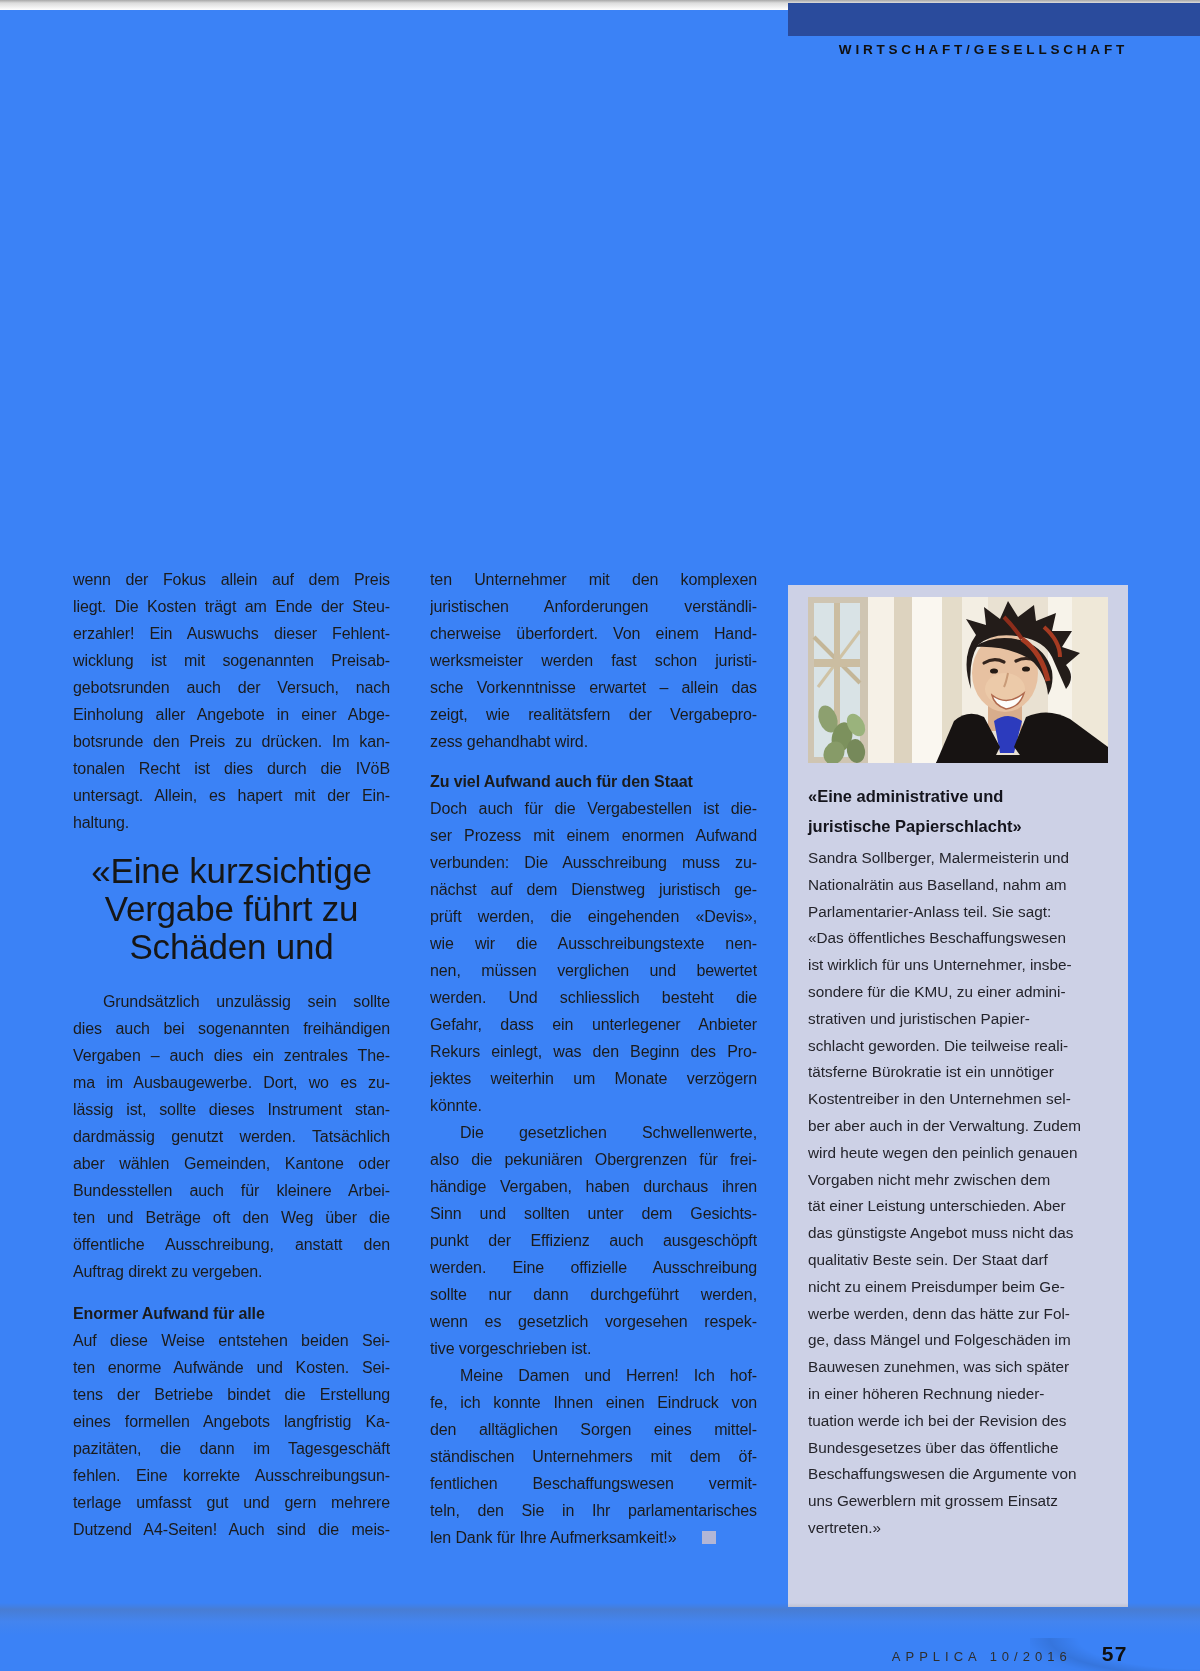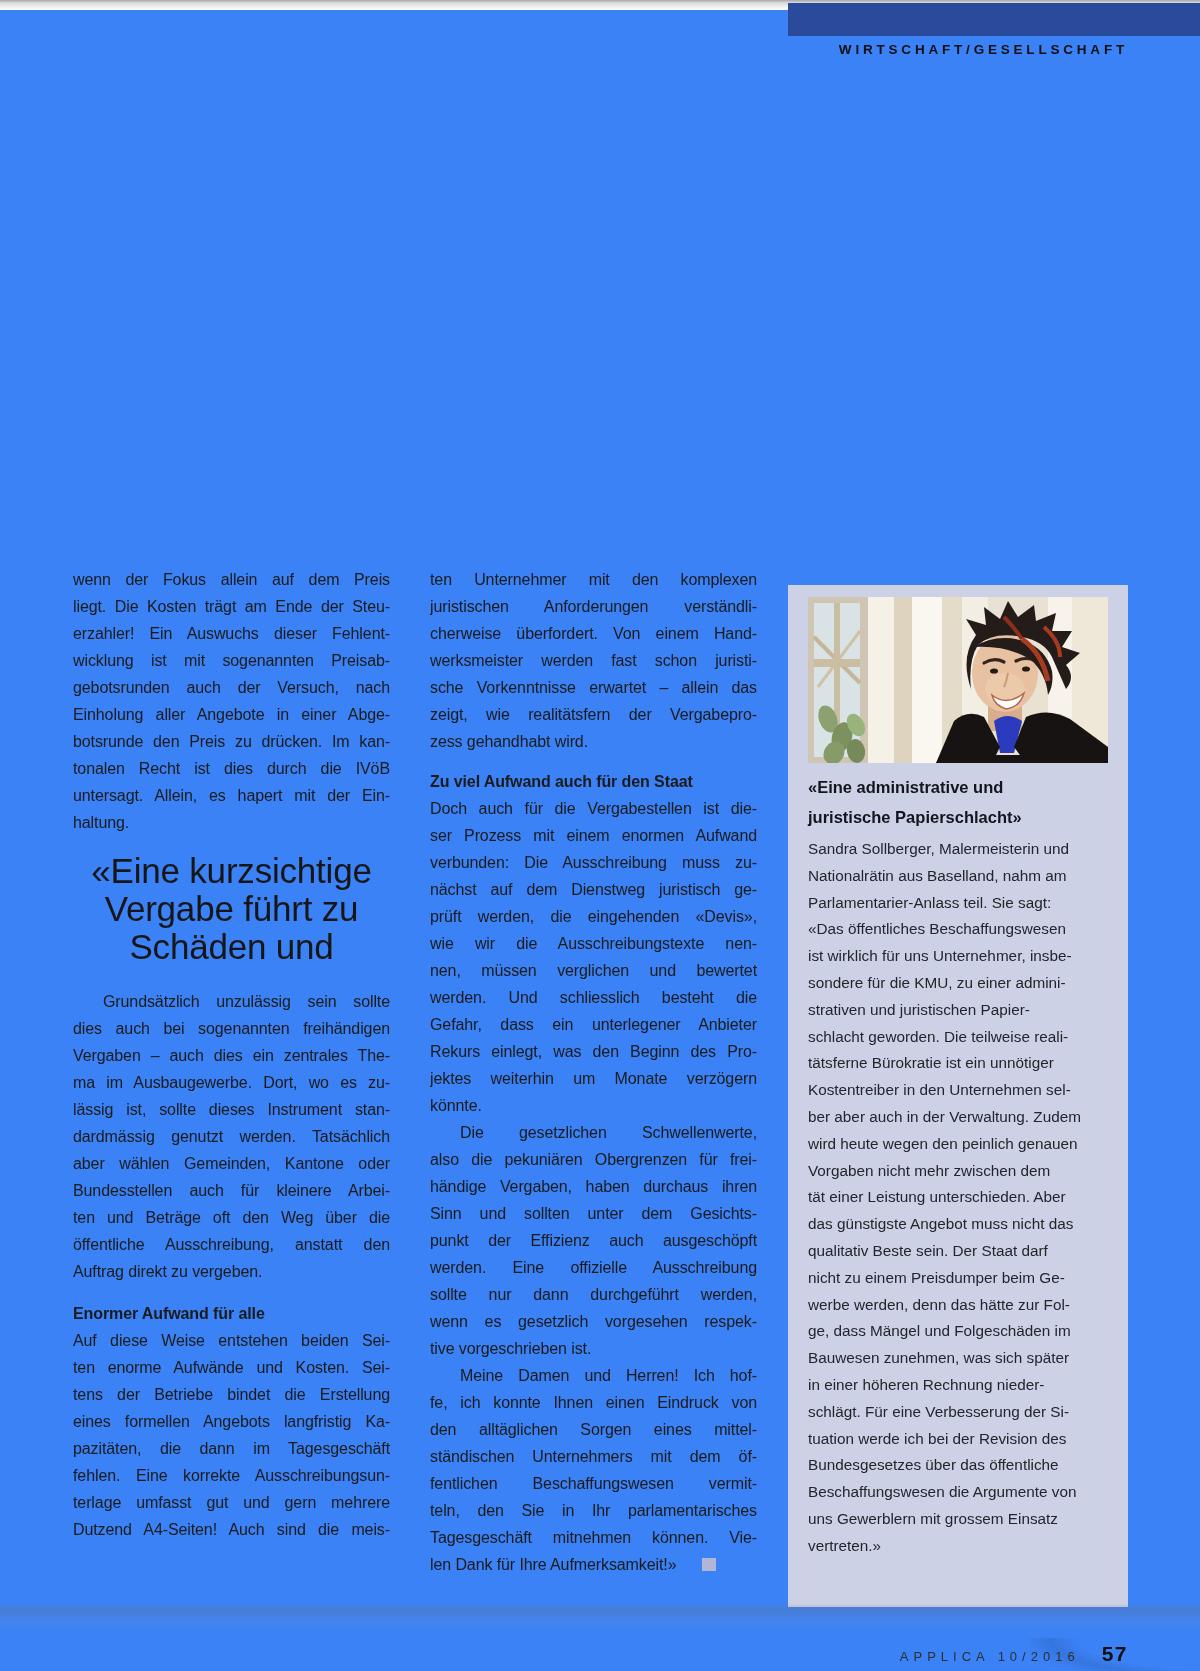--- a/index.html
+++ b/index.html
@@ -41,39 +41,39 @@
     display:inline-block; width:14px; height:13px;
     background:var(--end-marker,#b2b6d6); margin-left:26px; vertical-align:-1px;
   }
   .sidebar {
     position:absolute; left:788px; top:585px; width:340px; height:1022px;
     background:var(--sidebar-bg,#cdd1e6); box-sizing:border-box;
     padding:12px 20px 0 20px;
   }
   .photo { display:block; width:300px; height:166px; }
   .sidebar-title {
-    margin-top:10px; font-size:16.5px; font-weight:bold;
+    margin-top:19px; font-size:16.5px; font-weight:bold;
     line-height:29.5px; color:#14141c; letter-spacing:0;
   }
   .sidebar-body { margin-top:4px; }
   .ln.sb {
     font-size:15.3px; line-height:26.8px; max-height:27px;
     color:#24242b; text-align:left; letter-spacing:0;
   }
   .bottom-shadow {
     position:absolute; left:0; right:0; top:1603px; height:32px;
     background:linear-gradient(180deg, rgba(255,255,255,0) 0, rgba(110,110,110,0.25) 20%, rgba(160,160,160,0.08) 58%, rgba(255,255,255,0) 100%);
   }
   .corner-curl {
     position:absolute; right:0; top:1638px; width:170px; height:33px;
     background:radial-gradient(130% 170% at 100% 0%, rgba(0,0,0,0) 55%, rgba(0,0,0,0.10) 68%, rgba(0,0,0,0.02) 78%, rgba(0,0,0,0) 86%);
   }
   .footer {
     position:absolute; top:1642px; right:72px;
-    display:flex; align-items:baseline; gap:22px; white-space:nowrap;
+    display:flex; align-items:baseline; gap:30px; white-space:nowrap;
   }
   .footer-mag  { font-size:13px; letter-spacing:5px; color:#2e2e2e; }
   .footer-page { font-size:21px; font-weight:bold; letter-spacing:1.5px; color:#101010; }
 </style>
 </head>
 <body>
 
 <div class="page">
 
   <div class="top-edge"></div>
@@ -148,21 +148,20 @@
       <div class="ln j">werden. Eine offizielle Ausschreibung</div>
       <div class="ln j">sollte nur dann durchgeführt werden,</div>
       <div class="ln j">wenn es gesetzlich vorgesehen respek-</div>
       <div class="ln l">tive vorgeschrieben ist.</div>
       <div class="ln i">Meine Damen und Herren! Ich hof-</div>
       <div class="ln j">fe, ich konnte Ihnen einen Eindruck von</div>
       <div class="ln j">den alltäglichen Sorgen eines mittel-</div>
       <div class="ln j">ständischen Unternehmers mit dem öf-</div>
       <div class="ln j">fentlichen Beschaffungswesen vermit-</div>
       <div class="ln j">teln, den Sie in Ihr parlamentarisches</div>
-      <div class="ln j">Tagesgeschäft mitnehmen können. Vie-</div>
       <div class="ln e">len Dank für Ihre Aufmerksamkeit!»<span class="end-marker"></span></div>
     </div>
 
   <div class="sidebar">
     <svg class="photo" viewBox="0 0 300 166" xmlns="http://www.w3.org/2000/svg" aria-hidden="true">
       <rect width="300" height="166" fill="#e9e1d2"></rect>
       <g>
         <rect x="60" width="26" height="166" fill="#f6f1e7"></rect>
         <rect x="86" width="18" height="166" fill="#ddd3bf"></rect>
         <rect x="104" width="30" height="166" fill="#faf7f0"></rect>
@@ -224,21 +223,20 @@
         <div class="ln sb">wird heute wegen den peinlich genauen</div>
         <div class="ln sb">Vorgaben nicht mehr zwischen dem</div>
         <div class="ln sb">tät einer Leistung unterschieden. Aber</div>
         <div class="ln sb">das günstigste Angebot muss nicht das</div>
         <div class="ln sb">qualitativ Beste sein. Der Staat darf</div>
         <div class="ln sb">nicht zu einem Preisdumper beim Ge-</div>
         <div class="ln sb">werbe werden, denn das hätte zur Fol-</div>
         <div class="ln sb">ge, dass Mängel und Folgeschäden im</div>
         <div class="ln sb">Bauwesen zunehmen, was sich später</div>
         <div class="ln sb">in einer höheren Rechnung nieder-</div>
-        <div class="ln sb">schlägt. Für eine Verbesserung der Si-</div>
         <div class="ln sb">tuation werde ich bei der Revision des</div>
         <div class="ln sb">Bundesgesetzes über das öffentliche</div>
         <div class="ln sb">Beschaffungswesen die Argumente von</div>
         <div class="ln sb">uns Gewerblern mit grossem Einsatz</div>
         <div class="ln sb">vertreten.»</div>
       </div>
   </div>
 
   <div class="bottom-shadow"></div>
   <div class="corner-curl"></div>

